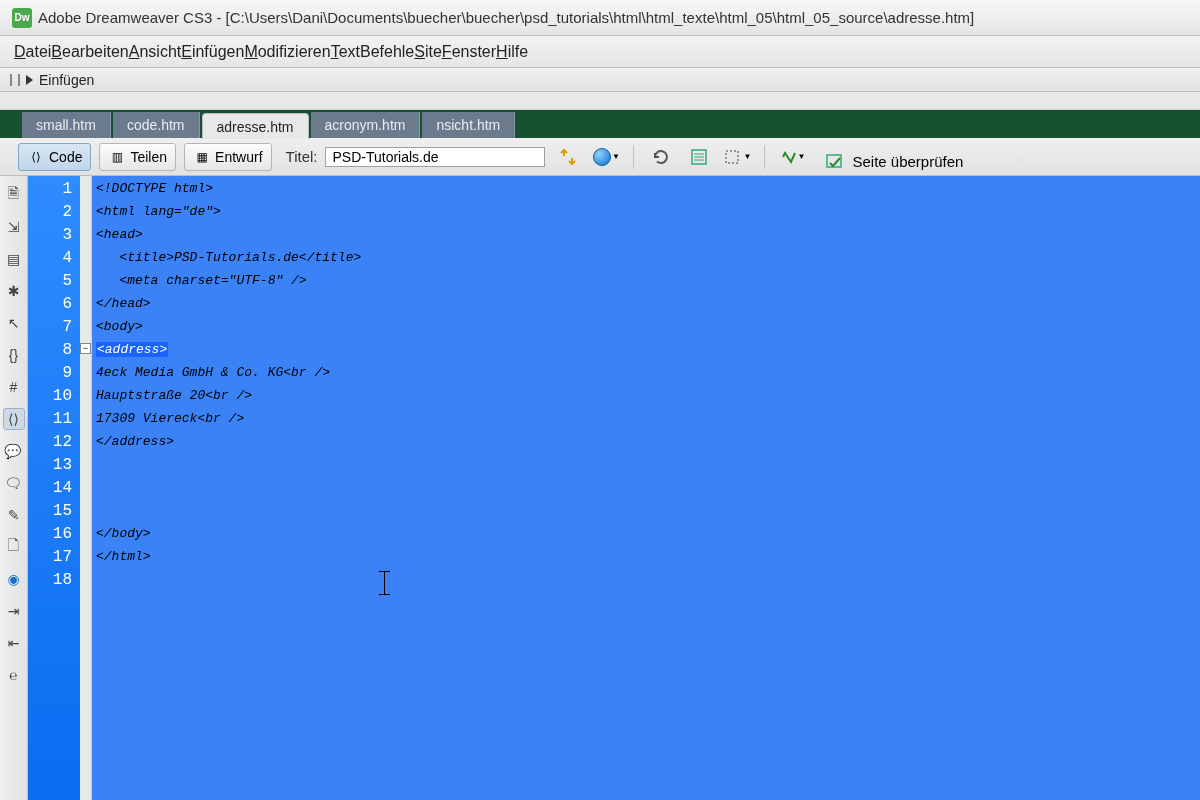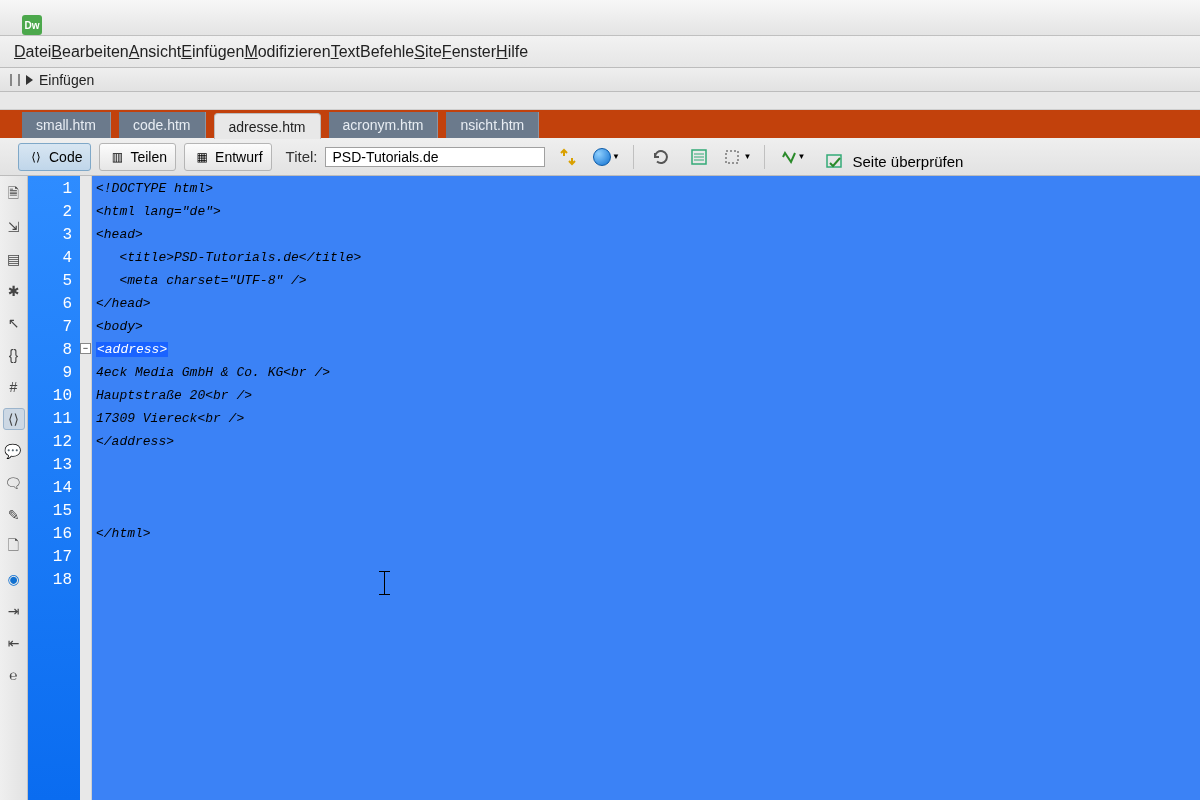--- a/index.html
+++ b/index.html
@@ -10,22 +10,22 @@
     overflow: hidden;
     width: 1200px;
     height: 800px;
   }
   
   .titlebar {
     height: 36px;
     background: linear-gradient(#f7f7f7, #e4e4e4);
     border-bottom: 1px solid #c0c0c0;
     display: flex;
-    align-items: flex-end;
-    padding: 0 22px;
+    align-items: center;
+    padding: 0 12px;
     gap: 6px;
   }
   .app-icon {
     width: 20px; height: 20px;
     background: #4ca84c;
     border-radius: 3px;
     display: flex; align-items: center; justify-content: center;
     color: #fff; font-weight: bold; font-size: 10px;
   }
   .title-text { font-size: 15px; color: #333; }
@@ -63,25 +63,25 @@
     border-left: 7px solid #333;
   }
   .insertbar .vbar {
     width:2px; height:12px; background:#888;
   }
   
   .panel-gap { height:18px; background:#e8e8e8; border-bottom:1px solid #cfcfcf; }
   
   .doctabs {
     height: 28px;
-    background: #c2410c;
+    background: #14532d;
     display: flex;
     align-items: flex-end;
     padding-left: 22px;
-    gap: 8px;
+    gap: 2px;
   }
   .doctab {
     height: 26px;
     padding: 0 14px;
     display: flex; align-items: center;
     font-size: 14px;
     color: #e8edf3;
     background: #6b7a8c;
     border-right: 1px solid #8996a6;
     cursor: pointer;
@@ -214,20 +214,21 @@
   }
   .caret::before { top:0; }
   .caret::after { bottom:0; }
   .globe { width:18px; height:18px; border-radius:50%; background:radial-gradient(circle at 30% 30%, #8fd0ff, #1070d0); border:1px solid #0a5aa8; }
 </style>
 </head>
 <body>
 
 <div class="titlebar">
   <div class="app-icon">Dw</div>
+  <div class="title-text">Adobe Dreamweaver CS3 - [C:\Users\Dani\Documents\buecher\buecher\psd_tutorials\html\html_texte\html_05\html_05_source\adresse.htm]</div>
 </div>
 
 <div class="menubar">
   <span class="menu-item"><span class="ul">D</span><span>atei</span></span>
   <span class="menu-item"><span class="ul">B</span><span>earbeiten</span></span>
   <span class="menu-item"><span class="ul">A</span><span>nsicht</span></span>
   <span class="menu-item"><span class="ul">E</span><span>infügen</span></span>
   <span class="menu-item"><span class="ul">M</span><span>odifizieren</span></span>
   <span class="menu-item"><span class="ul">T</span><span>ext</span></span>
   <span class="menu-item"><span>Befehle</span></span>
@@ -365,17 +366,18 @@
       <div class="code-line">&lt;/head&gt;</div>
       <div class="code-line">&lt;body&gt;</div>
       <div class="code-line"><span class="sel-tag">&lt;address&gt;</span></div>
       <div class="code-line">4eck Media GmbH &amp; Co. KG&lt;br /&gt;</div>
       <div class="code-line">Hauptstraße 20&lt;br /&gt;</div>
       <div class="code-line">17309 Viereck&lt;br /&gt;</div>
       <div class="code-line">&lt;/address&gt;</div>
       <div class="code-line"></div>
       <div class="code-line"></div>
       <div class="code-line"></div>
+      <div class="code-line">&lt;/body&gt;</div>
       <div class="code-line">&lt;/html&gt;</div>
       <div class="code-line"></div>
       <div class="caret" style="left:292px; top:395px;"></div>
   </div>
 </div>
 
 </body></html>

